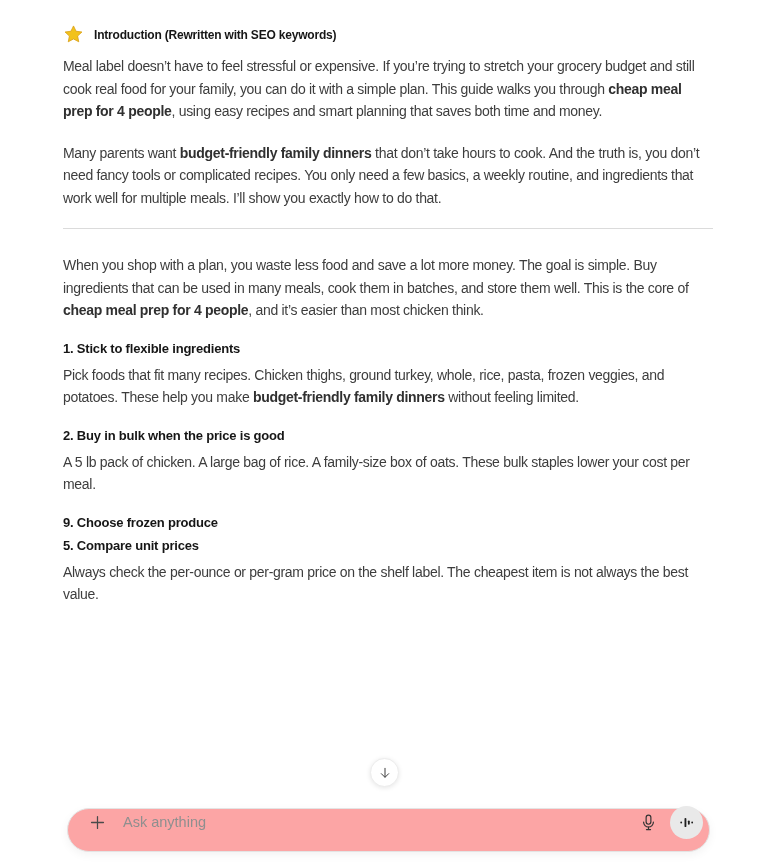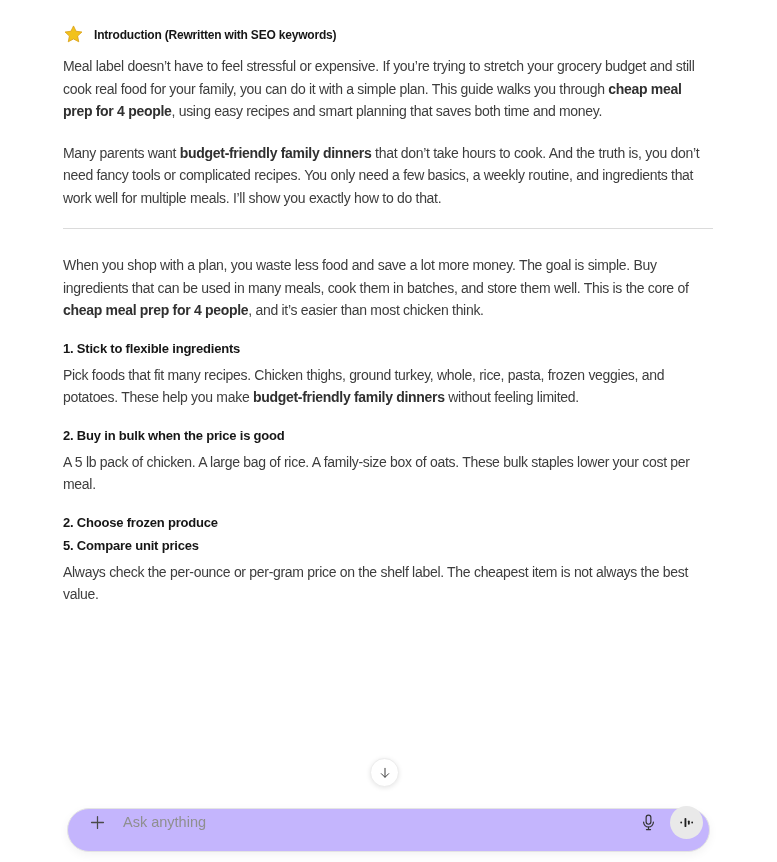--- a/index.html
+++ b/index.html
@@ -60,21 +60,21 @@
     cursor:pointer;padding:0;
   }
   
   .composer-backdrop{
     position:absolute;left:0;bottom:0;width:777px;height:64px;
     background:linear-gradient(to bottom, rgba(255,255,255,0) 0, #fff 18px);
   }
   .composer{
     position:absolute;left:67px;top:808px;
     width:643px;height:44px;
-    background:#c4b5fd;
+    background:#fca5a5;
     border:1px solid var(--composer-border);
     border-radius:23px;
     box-shadow:0 3px 10px rgba(0,0,0,0.05);
     display:flex;align-items:center;
     padding:0 6px 16px 13px;
   }
   .icon-btn{
     background:none;border:none;cursor:pointer;
     display:flex;align-items:center;justify-content:center;
     width:32px;height:32px;flex:0 0 auto;padding:0;
@@ -107,21 +107,21 @@
         <span>Introduction (Rewritten with SEO keywords)</span>
       </h2>
       <p><span>Meal label doesn’t have to feel stressful or expensive. If you’re trying to stretch your grocery budget and still cook real food for your family, you can do it with a simple plan. This guide walks you through </span><strong>cheap meal prep for 4 people</strong><span>, using easy recipes and smart planning that saves both time and money.</span></p>
       <p><span>Many parents want </span><strong>budget-friendly family dinners</strong><span> that don’t take hours to cook. And the truth is, you don’t need fancy tools or complicated recipes. You only need a few basics, a weekly routine, and ingredients that work well for multiple meals. I’ll show you exactly how to do that.</span></p>
       <hr>
       <p><span>When you shop with a plan, you waste less food and save a lot more money. The goal is simple. Buy ingredients that can be used in many meals, cook them in batches, and store them well. This is the core of </span><strong>cheap meal prep for 4 people</strong><span>, and it’s easier than most chicken think.</span></p>
       <h3><span>1. Stick to flexible ingredients</span></h3>
       <p><span>Pick foods that fit many recipes. Chicken thighs, ground turkey, whole, rice, pasta, frozen veggies, and potatoes. These help you make </span><strong>budget-friendly family dinners</strong><span> without feeling limited.</span></p>
       <h3><span>2. Buy in bulk when the price is good</span></h3>
       <p><span>A 5 lb pack of chicken. A large bag of rice. A family-size box of oats. These bulk staples lower your cost per meal.</span></p>
-      <h3><span>2. Choose frozen produce</span></h3>
+      <h3><span>9. Choose frozen produce</span></h3>
       <h3><span>5. Compare unit prices</span></h3>
       <p><span>Always check the per-ounce or per-gram price on the shelf label. The cheapest item is not always the best value.</span></p>
     </article>
 
   <div class="composer-backdrop"></div>
 
   <button class="scroll-btn">
     <span style="display:flex;">
       <svg viewBox="0 0 24 24" width="16" height="16" aria-hidden="true">
         <path d="M12 5v13M6.5 13L12 18.5 17.5 13" fill="none" stroke="#3f3f3f" stroke-width="1.5" stroke-linecap="round" stroke-linejoin="round"></path>

